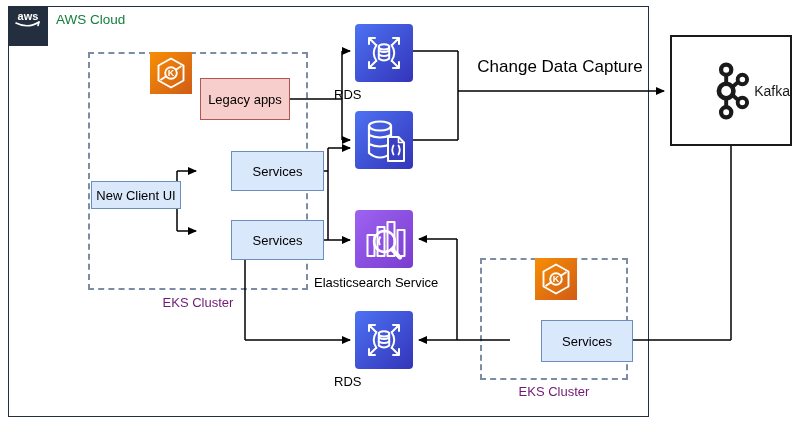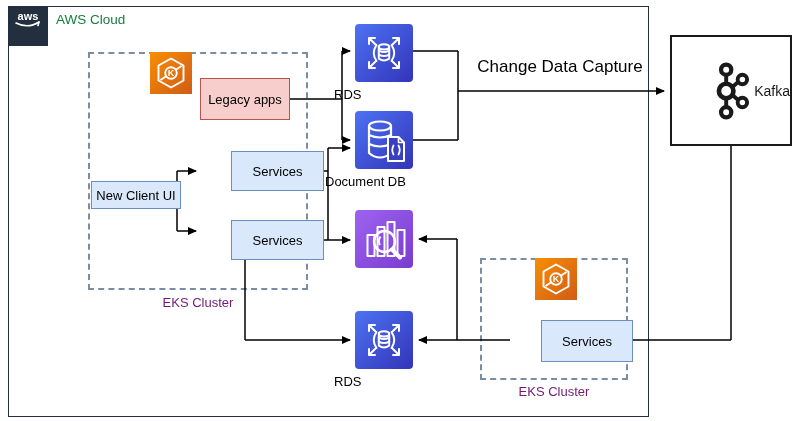--- a/index.html
+++ b/index.html
@@ -167,34 +167,34 @@
       <ellipse cx="25" cy="15" rx="11" ry="4.5"></ellipse>
       <path d="M14 15 V42 Q19 46.5 25 46.5 Q31 46.5 36 42 V15"></path>
       <path d="M14 24 Q25 29 36 24 M14 33 Q25 38 36 33"></path>
     </g>
     <path d="M33 26 H43.5 L49 31.5 V50 H33 Z" fill="#3A3FBF" stroke="#fff" stroke-width="2" stroke-linejoin="round"></path>
     <path d="M43.5 26 V31.5 H49" fill="none" stroke="#fff" stroke-width="1.6" stroke-linejoin="round"></path>
     <g stroke="#fff" stroke-width="1.8" fill="none" stroke-linecap="round">
       <path d="M38.5 34.5 Q36 39 38.5 43.5 M43.5 34.5 Q46 39 43.5 43.5"></path>
     </g>
   </svg>
-  <div class="abs icon-label" style="left:325px;top:174px;width:118px">Document DB</div>
 
   <svg class="abs icon" style="left:355px;top:210px" width="58" height="58" viewBox="0 0 58 58">
     <rect width="58" height="58" rx="4" fill="url(#ges)"></rect>
     <g stroke="#fff" stroke-width="2" fill="none" stroke-linejoin="round">
       <rect x="12.5" y="25" width="7" height="21"></rect>
       <rect x="22.5" y="17" width="7" height="29"></rect>
       <rect x="32.5" y="12" width="7" height="34"></rect>
       <rect x="42.5" y="20" width="7" height="26"></rect>
       <circle cx="29.5" cy="31.5" r="10.5" stroke-width="2.4"></circle>
       <path d="M25.5 26.5 Q22.5 31 25 35" stroke-width="2"></path>
       <path d="M37 39.5 L45 47.5" stroke-width="4" stroke-linecap="round"></path>
     </g>
   </svg>
+  <div class="abs icon-label" style="left:314px;top:275px;width:140px">Elasticsearch Service</div>
 
   <svg class="abs icon" style="left:355px;top:311px" width="58" height="58" viewBox="0 0 58 58">
     <rect width="58" height="58" rx="4" fill="url(#gdb)"></rect>
     <g stroke="#fff" stroke-width="2" fill="none" stroke-linecap="round" stroke-linejoin="round">
       <path d="M21 21 L14 14 M14 20 V14 H20"></path>
       <path d="M37 21 L44 14 M44 20 V14 H38"></path>
       <path d="M21 37 L14 44 M14 38 V44 H20"></path>
       <path d="M37 37 L44 44 M44 38 V44 H38"></path>
       <path d="M21.5 21 Q16 29 21.5 37 M36.5 21 Q42 29 36.5 37"></path>
       <ellipse cx="29" cy="22.8" rx="5.2" ry="2.6"></ellipse>

